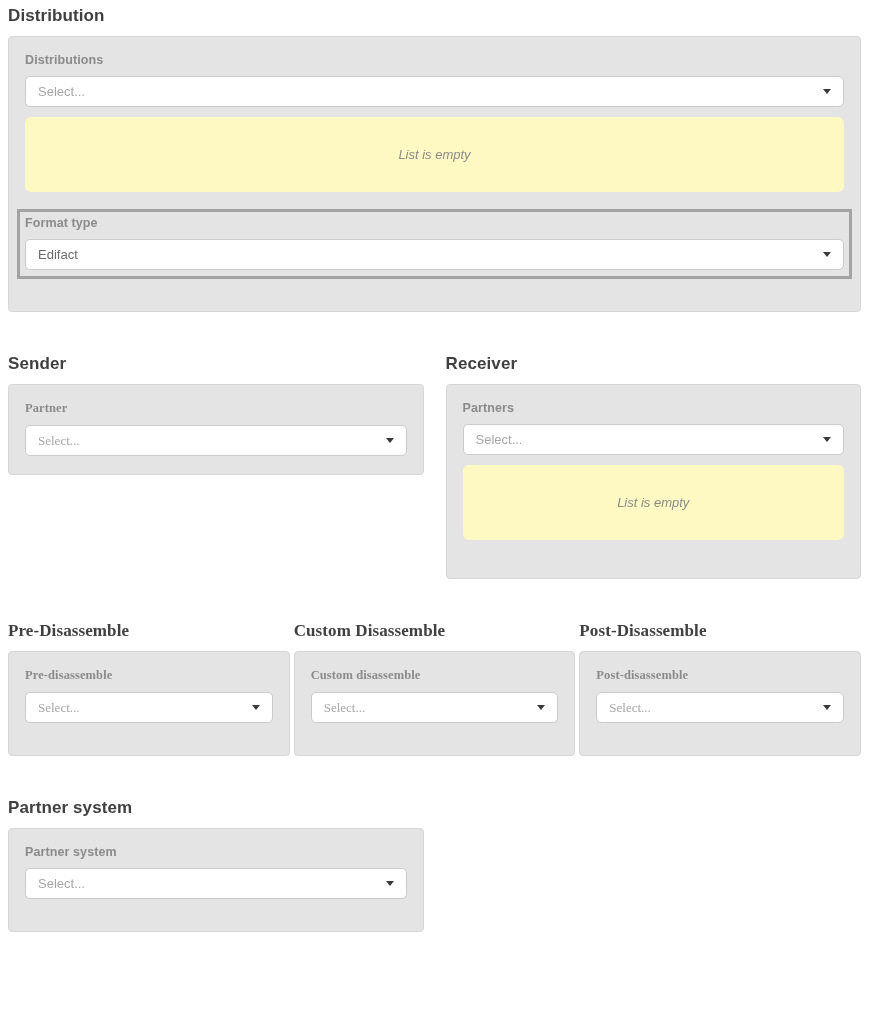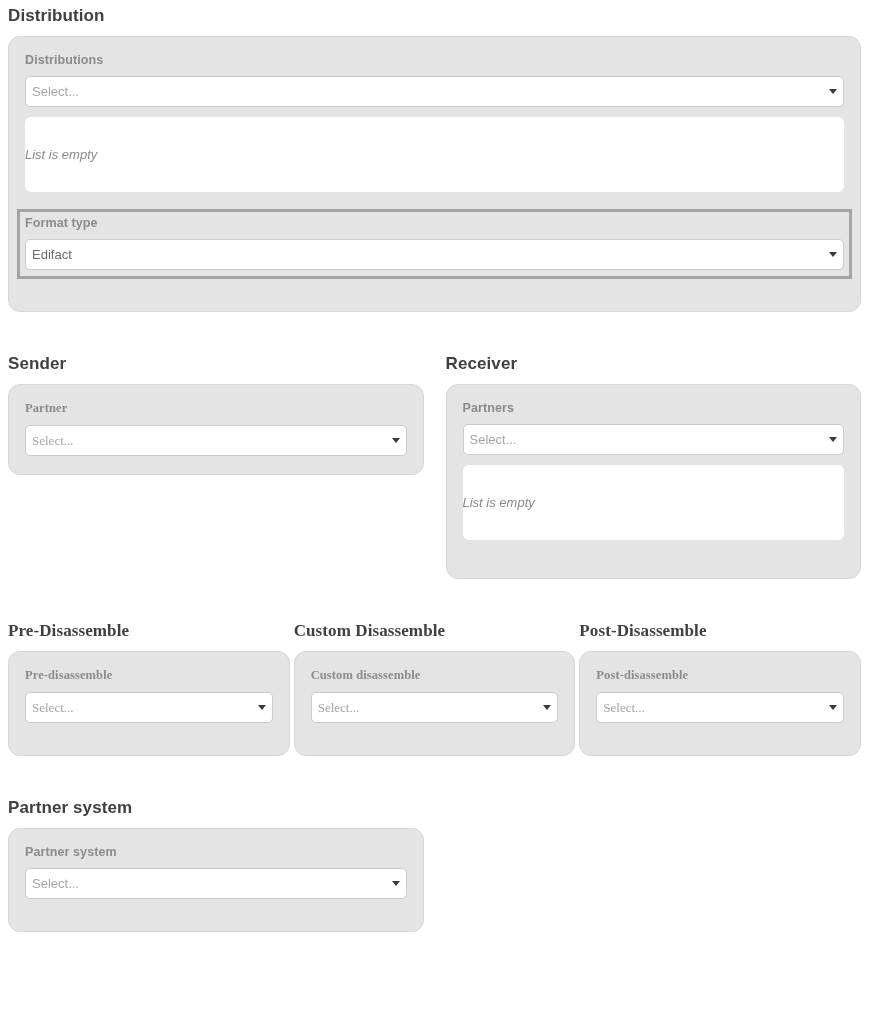--- a/index.html
+++ b/index.html
@@ -16,21 +16,21 @@
     line-height: 20px;
     font-weight: 700;
     color: #404040;
     margin: 0 0 10px 0;
     letter-spacing: 0.1px;
   }
 
   .panel {
     background: #e4e4e4;
     border: 1px solid #d6d6d6;
-    border-radius: 12px;
+    border-radius: 4px;
     padding: 16px;
   }
   .panel.pad-deep   { padding-bottom: 32px; }
   .panel.pad-mid    { padding-bottom: 18px; font-family: Liberation Serif, serif; }
   .panel.pad-recv   { padding-bottom: 38px; }
 
   .field-label {
     display: block;
     font-size: 12.5px;
     font-weight: 700;
@@ -40,21 +40,21 @@
   }
 
   .select-box {
     height: 31px;
     background: #ffffff;
     border: 1px solid #cbcbcb;
     border-radius: 5px;
     display: flex;
     align-items: center;
     justify-content: space-between;
-    padding: 0 6px;
+    padding: 0 12px;
     cursor: pointer;
   }
   .select-text { font-size: 13px; }
   .select-text.placeholder { color: #a6a6a6; }
   .select-text.value       { color: #6a6a6a; }
 
   .caret {
     width: 0; height: 0;
     border-left: 4px solid transparent;
     border-right: 4px solid transparent;
@@ -71,26 +71,27 @@
     border-radius: 5px;
     padding: 0 12px;
     font-size: 13px;
     font-family: "Liberation Sans", sans-serif;
     color: #6a6a6a;
     outline: none;
     display: block;
   }
 
   .empty-list {
-    background: #ffffff;
+    background: #fef9c3;
     border-radius: 6px;
     height: 75px;
     margin-top: 10px;
     display: flex;
     align-items: center;
+    justify-content: center;
   }
   .empty-list span {
     font-size: 13px;
     font-style: italic;
     color: #8a8a8a;
   }
 
   .highlight-box {
     border: 3px solid #a3a3a3;
     margin: 17px -8px 0 -8px;

